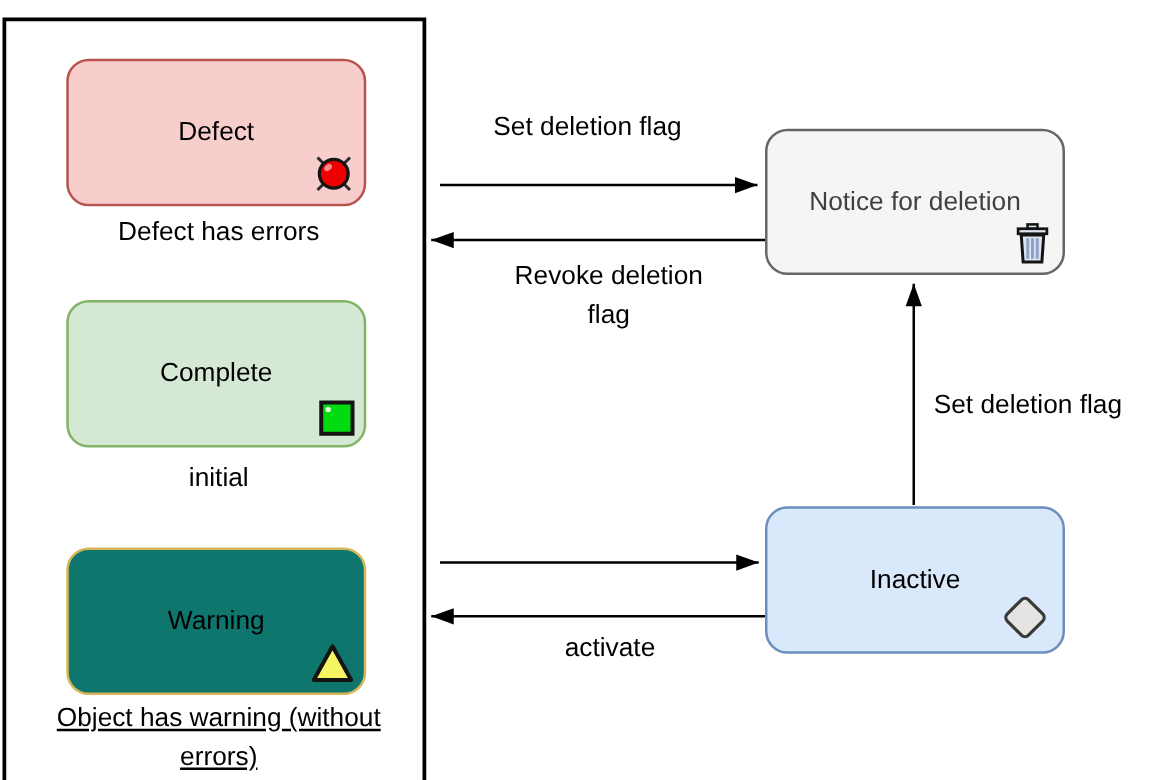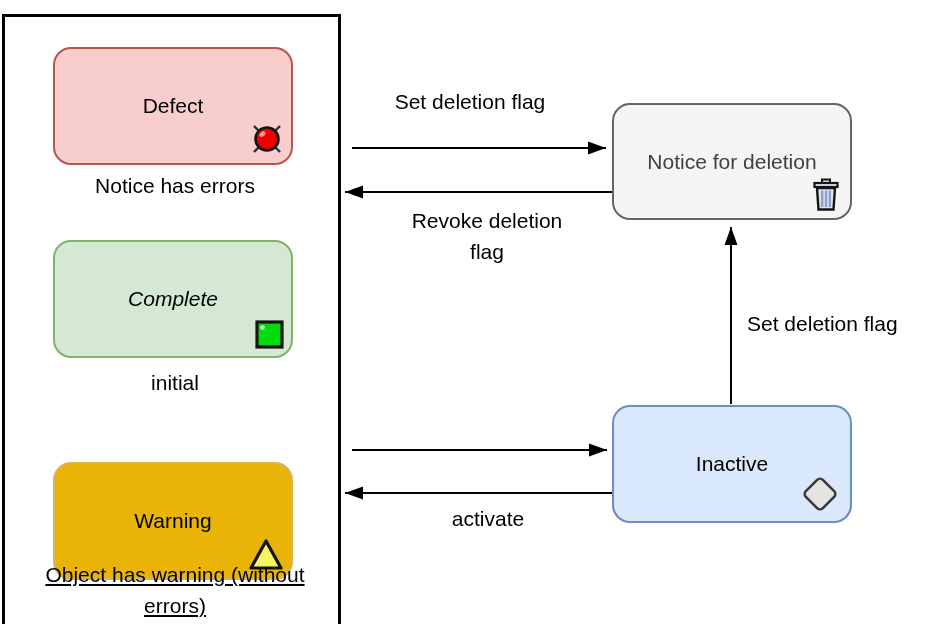--- a/index.html
+++ b/index.html
@@ -62,34 +62,34 @@
             <line x1="5" y1="5" x2="12" y2="12"></line>
             <line x1="31" y1="5" x2="24" y2="12"></line>
             <line x1="5" y1="31" x2="12" y2="24"></line>
             <line x1="31" y1="31" x2="24" y2="24"></line>
           </g>
           <circle cx="18" cy="18" r="11.5" fill="#ee0000" stroke="#141414" stroke-width="2.6"></circle>
           <ellipse cx="13.5" cy="13" rx="3.4" ry="2.4" fill="#ff8a8a" transform="rotate(-40 13.5 13)"></ellipse>
         </svg>
       </span>
     </div>
-    <div class="caption cap-defect">Notice has errors</div>
+    <div class="caption cap-defect">Defect has errors</div>
 
-    <div class="state-box box-complete" style="background-color: rgb(213, 232, 212); border-color: rgb(130, 179, 102); font-style: italic;">
+    <div class="state-box box-complete" style="background-color: rgb(213, 232, 212); border-color: rgb(130, 179, 102);">
       <span class="state-label">Complete</span>
       <span class="corner-icon">
         <svg width="31" height="31" viewBox="0 0 31 31">
           <rect x="3" y="3" width="25" height="25" fill="#00dc0f" stroke="#141414" stroke-width="3.2"></rect>
           <circle cx="8.5" cy="8.5" r="2.2" fill="#d9ffd9"></circle>
         </svg>
       </span>
     </div>
     <div class="caption cap-complete">initial</div>
 
-    <div class="state-box box-warning" style="background-color: #eab308; border-color: rgb(214, 182, 86); margin-top: 24px;">
+    <div class="state-box box-warning" style="background-color: #0f766e; border-color: rgb(214, 182, 86);">
       <span class="state-label">Warning</span>
       <span class="corner-icon">
         <svg width="38" height="35" viewBox="0 0 38 35">
           <polygon points="19,4 34,31 4,31" fill="#f5f562" stroke="#141414" stroke-width="3.2" stroke-linejoin="round"></polygon>
         </svg>
       </span>
     </div>
     <div class="caption cap-warning">Object has warning (without errors)</div>
   </div>
 

